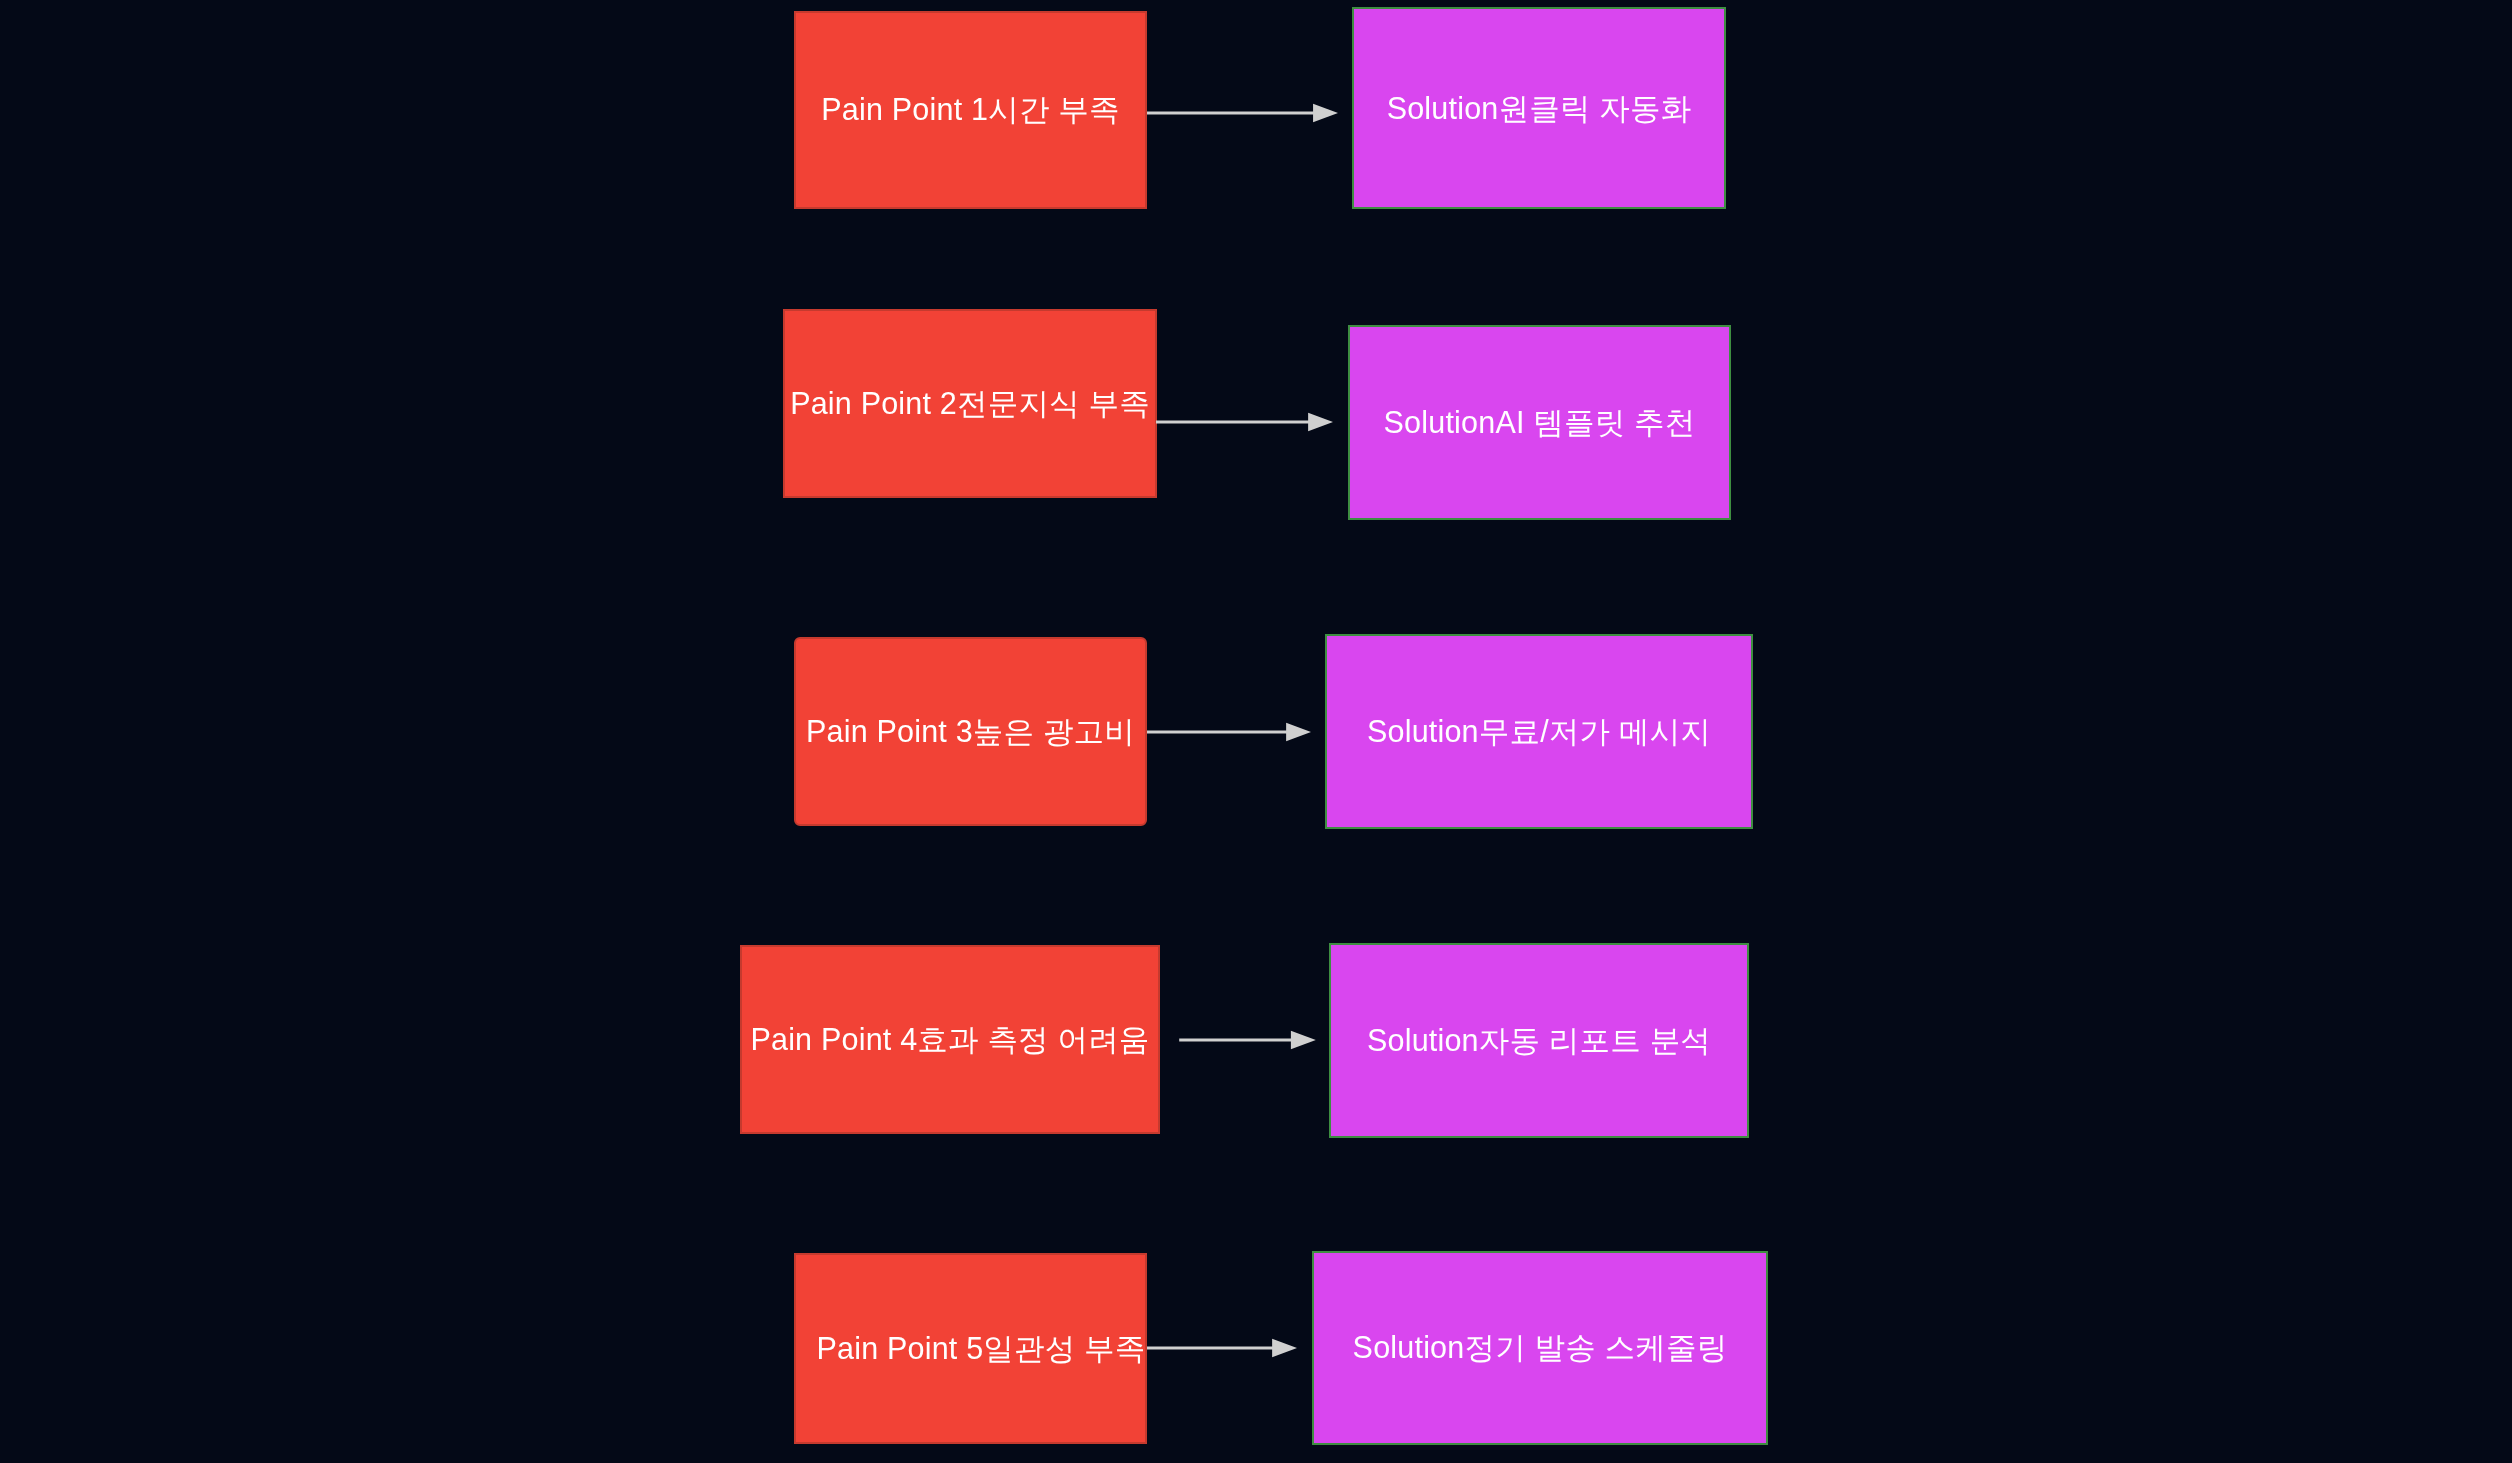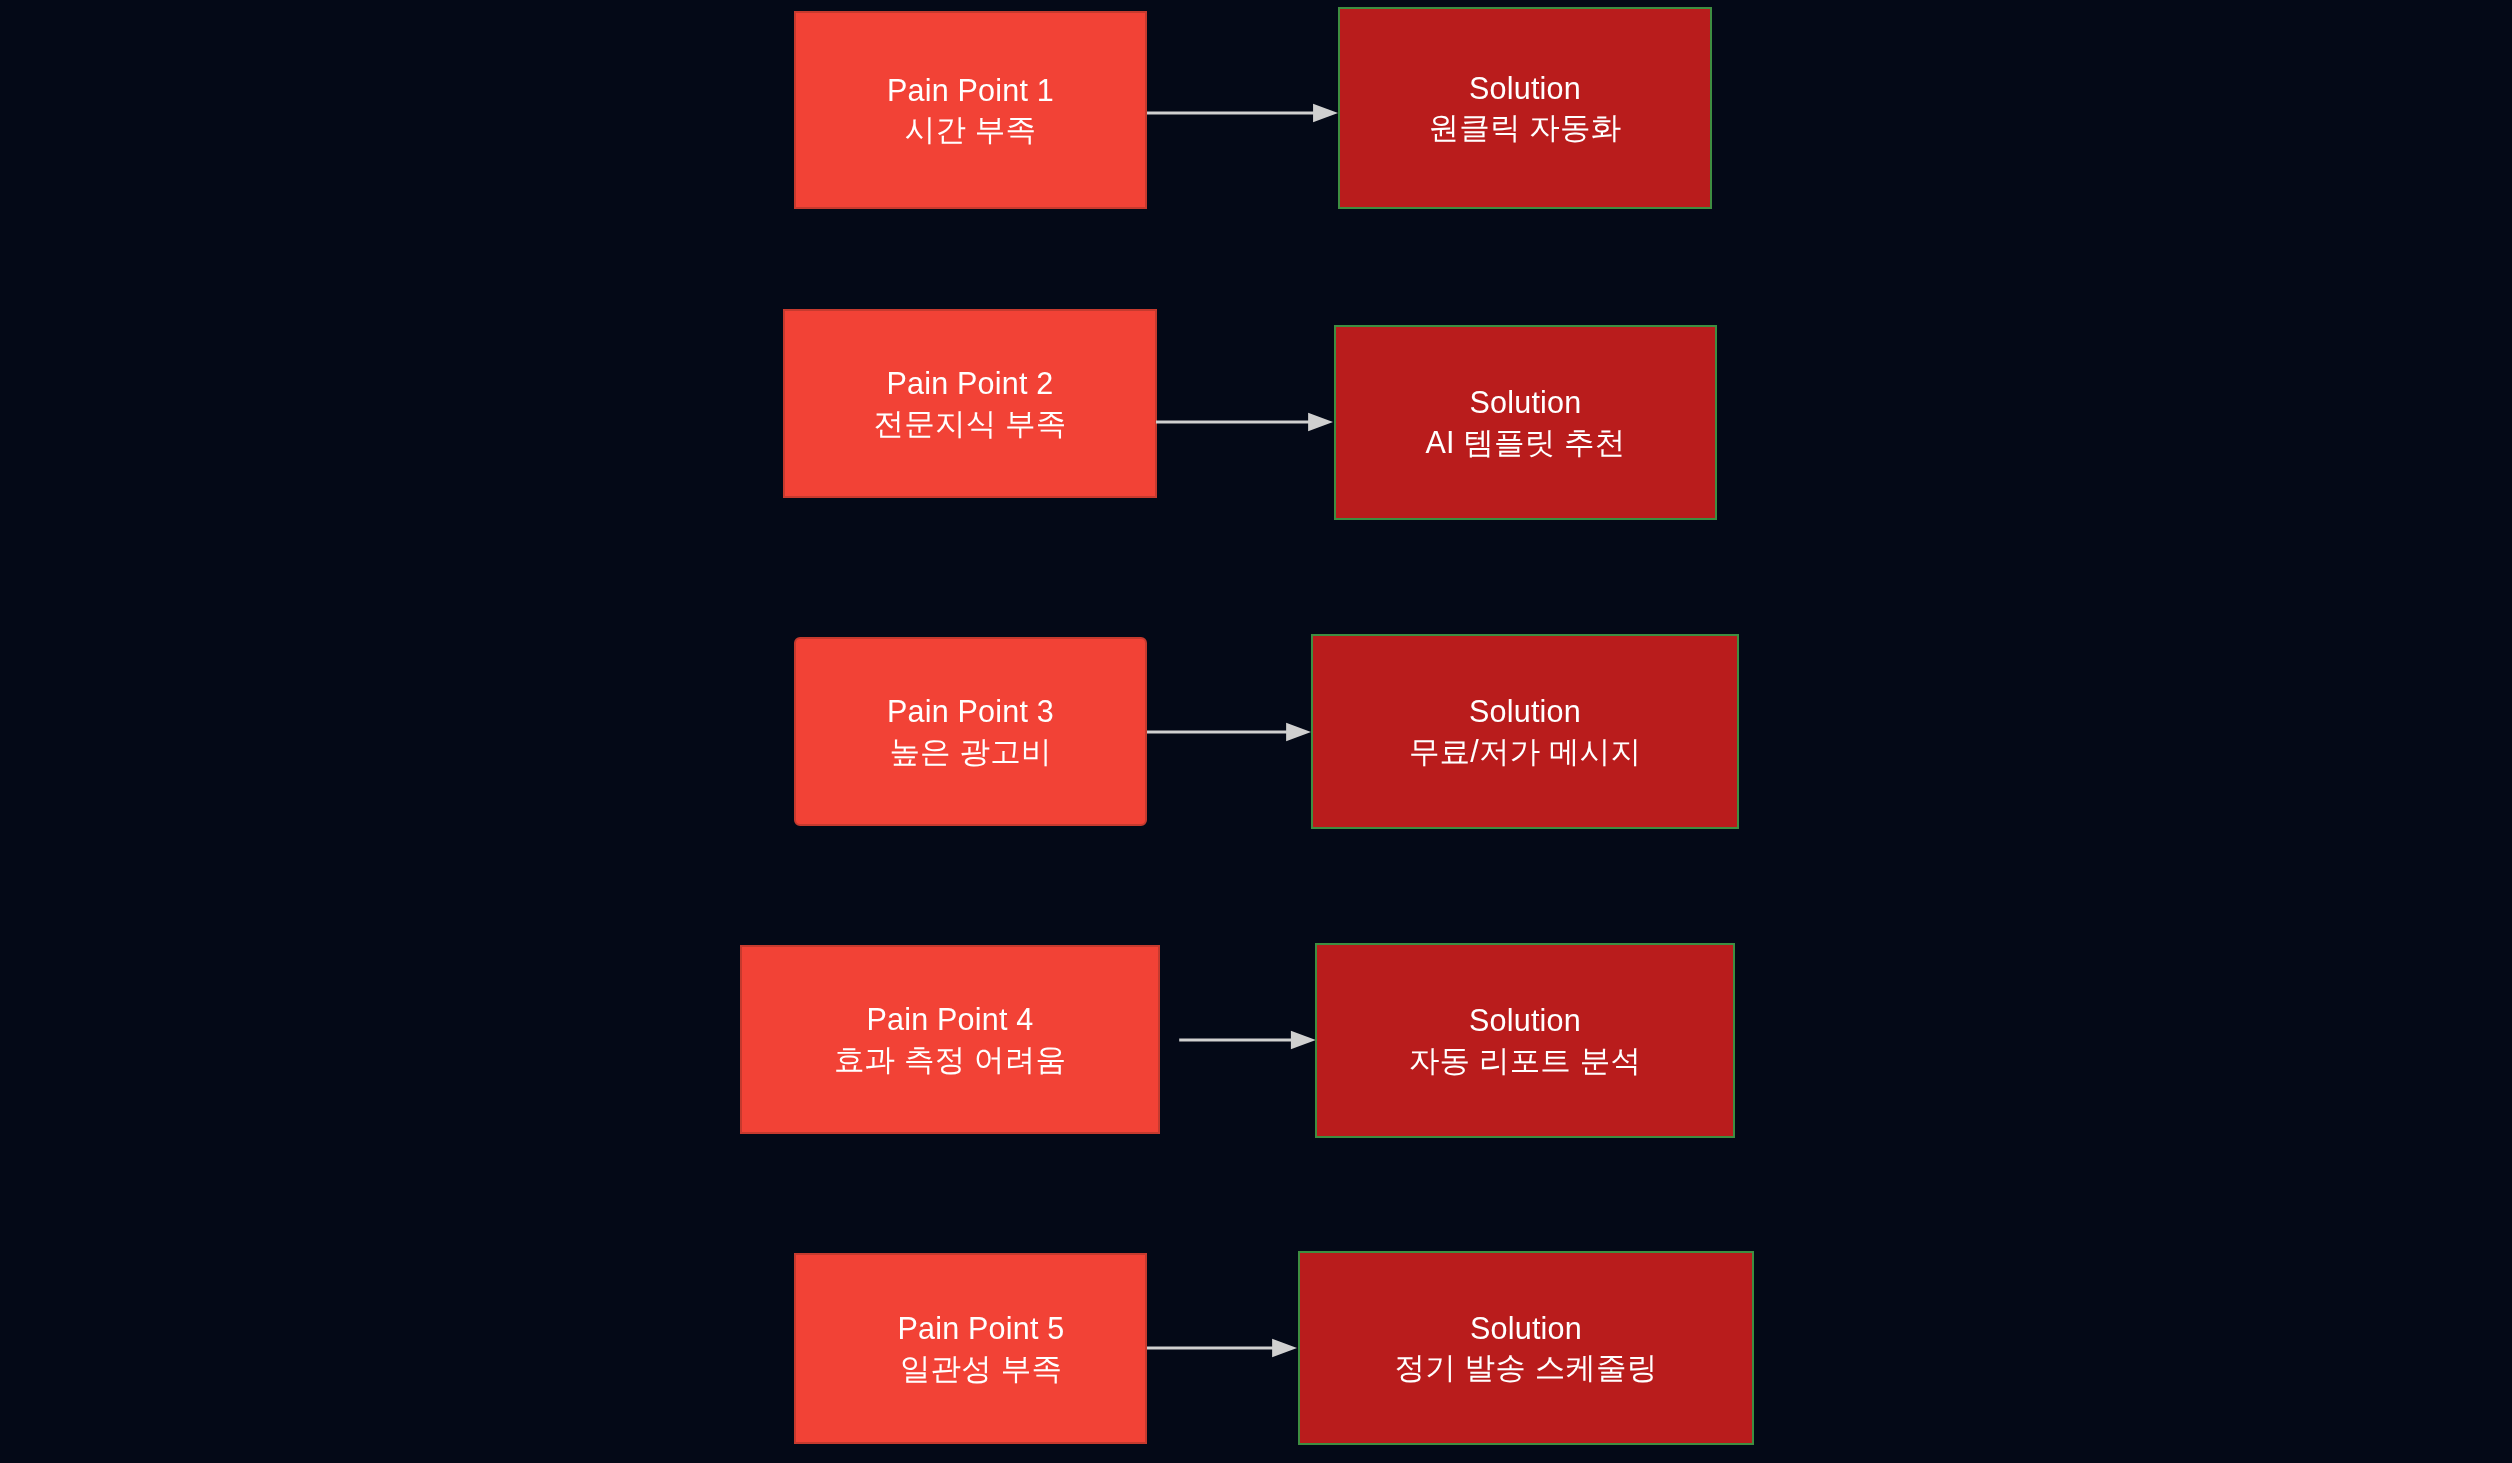--- a/index.html
+++ b/index.html
@@ -20,38 +20,39 @@
   
   .flow-row {
     position: absolute;
   }
 
   
   .node {
     position: absolute;
     box-sizing: border-box;
     display: flex;
-    flex-direction: column;
+    flex-direction: row;
     align-items: center;
     justify-content: center;
     text-align: center;
     color: #ffffff;
     line-height: 1.28;
     font-size: 30.5px;
     font-weight: 400;
     letter-spacing: 0.2px;
     -webkit-font-smoothing: antialiased;
   }
   .node.pain {
     background: #F24236;
     border: 2.8px solid #C63A2E;
   }
   .node.solution {
-    background: #b91c1c;
+    background: #d946ef;
     border: 2.8px solid #3E8E41;
+    margin-left: 14px;
   }
   .node-title {
     display: block;
     white-space: nowrap;
   }
   .node-sub {
     display: block;
     white-space: nowrap;
   }
 

